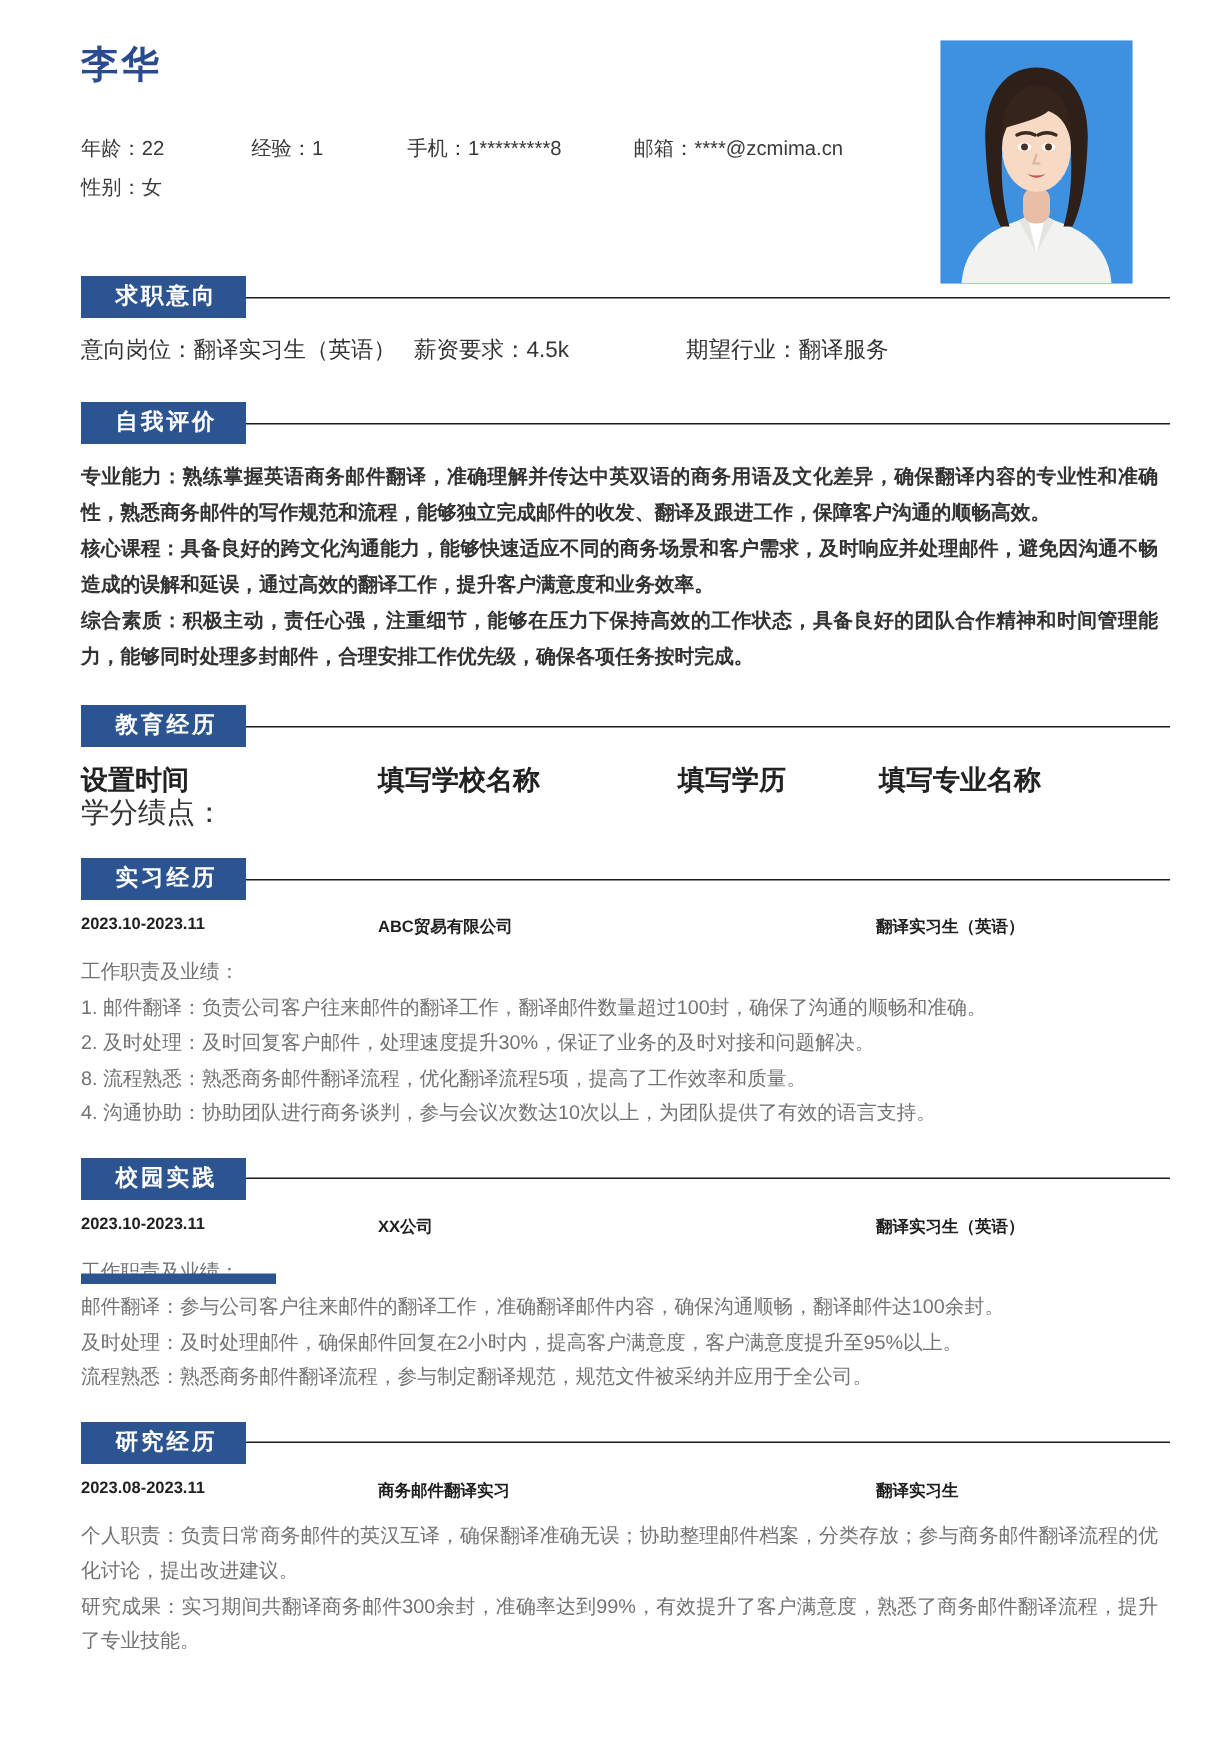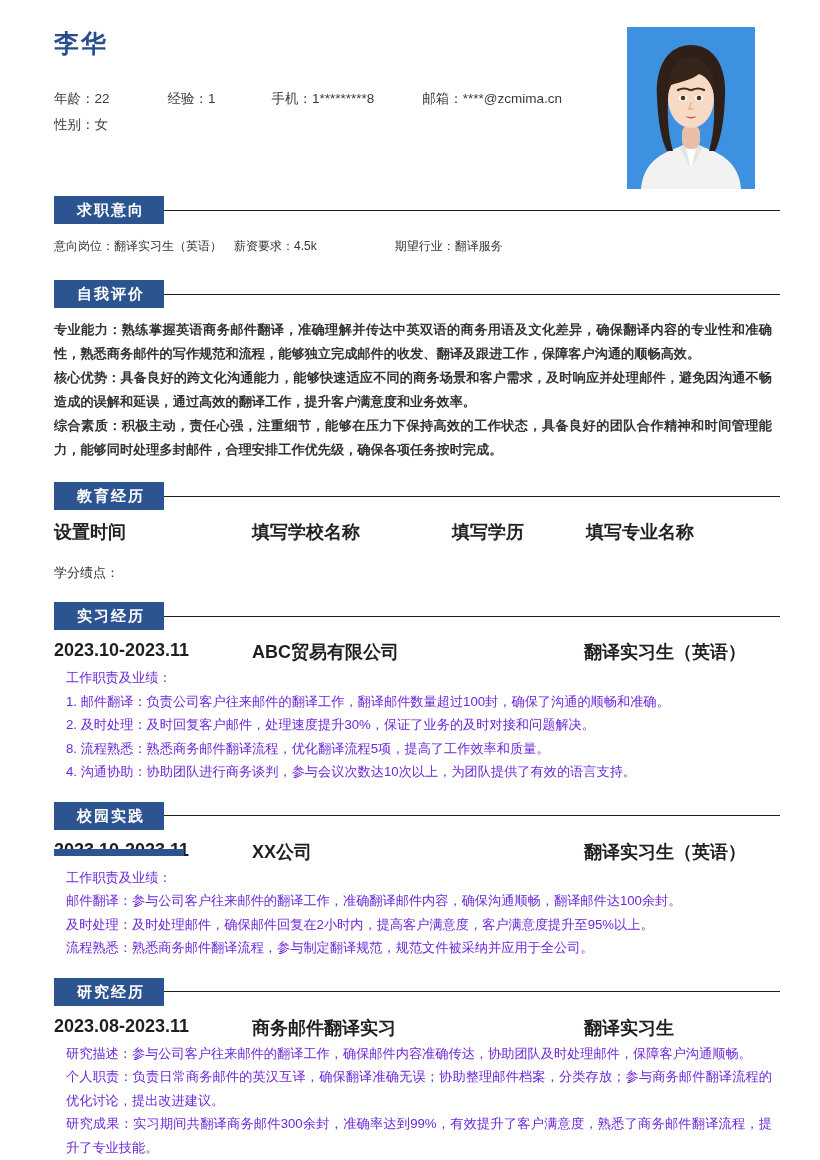--- a/index.html
+++ b/index.html
@@ -50,21 +50,21 @@
     right: 25px;
     top: 27px;
     width: 128px;
     height: 162px;
     overflow: hidden;
     background: #3d91e0;
   }
   .photo svg { display: block; width: 128px; height: 162px; }
 
   
-  .section { margin-top: 16px; }
+  .section { margin-top: 4px; }
   .sec-head {
     position: relative;
     display: flex;
     align-items: center;
     height: 28px;
     margin-left: 14px;
     margin-bottom: 10px;
   }
   .sec-banner {
     background: #2c5490;
@@ -92,21 +92,21 @@
     line-height: 24px;
     color: #333333;
     margin-left: 14px;
     margin-right: 8px;
     text-align: justify;
   }
   .body-text p { margin: 0; font-weight: bold; }
 
   .inline-row {
     display: flex;
-    font-size: 12px;
+    font-size: 15px;
     line-height: 24px;
     color: #333333;
     margin-left: 14px;
   }
   .inline-row .gap-lg { width: 78px; }
 
   
   .edu-row {
     position: relative;
     height: 24px;
@@ -115,46 +115,45 @@
     font-weight: bold;
     color: #222222;
   }
   .edu-col { position: absolute; top: 0; white-space: nowrap; }
   .edu-c1 { left: 0px; }
   .edu-c2 { left: 198px; }
   .edu-c3 { left: 398px; }
   .edu-c4 { left: 532px; }
   .edu-sub {
     margin-left: 14px;
-    font-size: 13px;
+    font-size: 19px;
     line-height: 22px;
     color: #333333;
-    margin-top: 18px;
   }
 
   
   .exp-head {
     position: relative;
     height: 24px;
     margin-left: 14px;
-    font-size: 18px;
+    font-size: 11px;
     font-weight: bold;
     color: #1f1f1f;
     margin-bottom: 2px;
   }
   .exp-date { position: absolute; left: 0; top: 0; }
   .exp-org  { position: absolute; left: 198px; top: 0; }
   .exp-role { position: absolute; left: 530px; top: 0; }
 
   .exp-lines {
-    margin-left: 26px;
+    margin-left: 14px;
     margin-right: 8px;
     font-size: 13.2px;
     line-height: 23.5px;
-    color: #6d28d9;
+    color: #737373;
     text-align: justify;
   }
 
   
   .cut-banner {
     position: absolute;
     left: 54px;
     bottom: 0;
     width: 130px;
     height: 7px;
@@ -243,21 +242,21 @@
     </div>
   </div>
 
   <div class="section" style="margin-top:22px">
     <div class="sec-head">
       <div class="sec-banner">自我评价</div>
       <div class="sec-rule"></div>
     </div>
     <div class="body-text">
       <p>专业能力：熟练掌握英语商务邮件翻译，准确理解并传达中英双语的商务用语及文化差异，确保翻译内容的专业性和准确性，熟悉商务邮件的写作规范和流程，能够独立完成邮件的收发、翻译及跟进工作，保障客户沟通的顺畅高效。</p>
-      <p>核心优势：具备良好的跨文化沟通能力，能够快速适应不同的商务场景和客户需求，及时响应并处理邮件，避免因沟通不畅造成的误解和延误，通过高效的翻译工作，提升客户满意度和业务效率。</p>
+      <p>核心课程：具备良好的跨文化沟通能力，能够快速适应不同的商务场景和客户需求，及时响应并处理邮件，避免因沟通不畅造成的误解和延误，通过高效的翻译工作，提升客户满意度和业务效率。</p>
       <p>综合素质：积极主动，责任心强，注重细节，能够在压力下保持高效的工作状态，具备良好的团队合作精神和时间管理能力，能够同时处理多封邮件，合理安排工作优先级，确保各项任务按时完成。</p>
     </div>
   </div>
 
   <div class="section" style="margin-top:20px">
     <div class="sec-head">
       <div class="sec-banner">教育经历</div>
       <div class="sec-rule"></div>
     </div>
     <div class="edu-row">
@@ -310,20 +309,19 @@
     <div class="sec-head">
       <div class="sec-banner">研究经历</div>
       <div class="sec-rule"></div>
     </div>
     <div class="exp-head">
       <span class="exp-date">2023.08-2023.11</span>
       <span class="exp-org">商务邮件翻译实习</span>
       <span class="exp-role">翻译实习生</span>
     </div>
     <div class="exp-lines">
-      <div>研究描述：参与公司客户往来邮件的翻译工作，确保邮件内容准确传达，协助团队及时处理邮件，保障客户沟通顺畅。</div>
       <div>个人职责：负责日常商务邮件的英汉互译，确保翻译准确无误；协助整理邮件档案，分类存放；参与商务邮件翻译流程的优化讨论，提出改进建议。</div>
       <div>研究成果：实习期间共翻译商务邮件300余封，准确率达到99%，有效提升了客户满意度，熟悉了商务邮件翻译流程，提升了专业技能。</div>
     </div>
   </div>
 
   <div class="cut-banner"></div>
 </div>
 
 </body></html>

